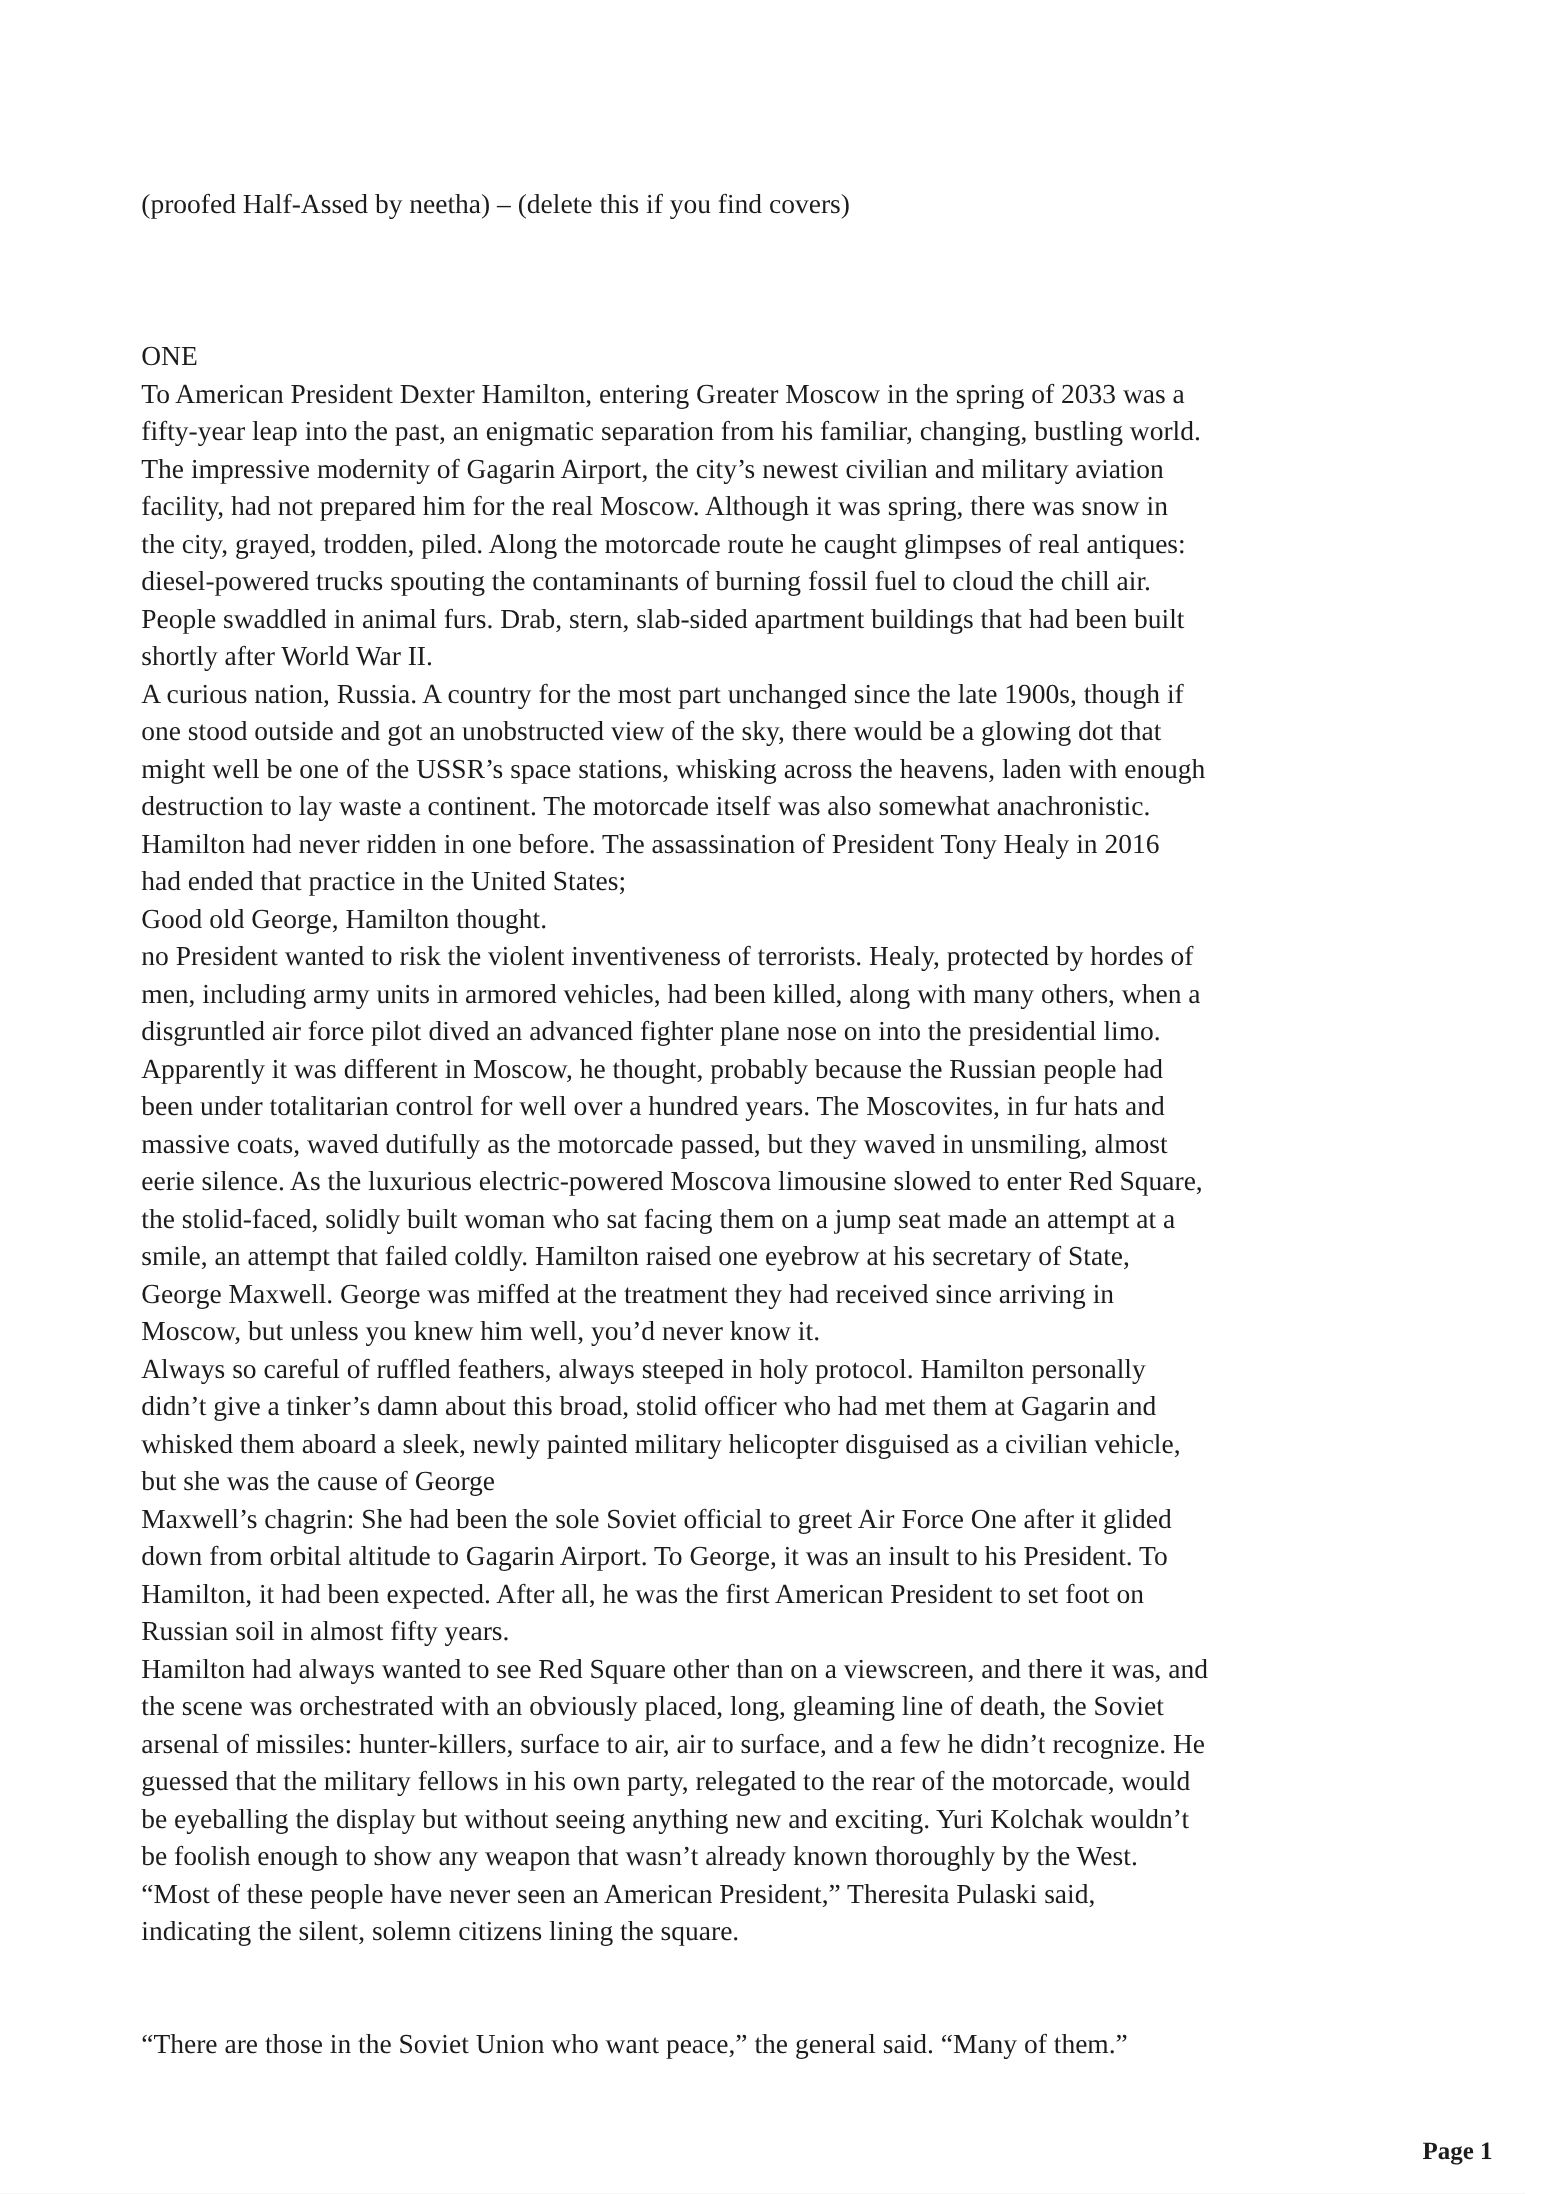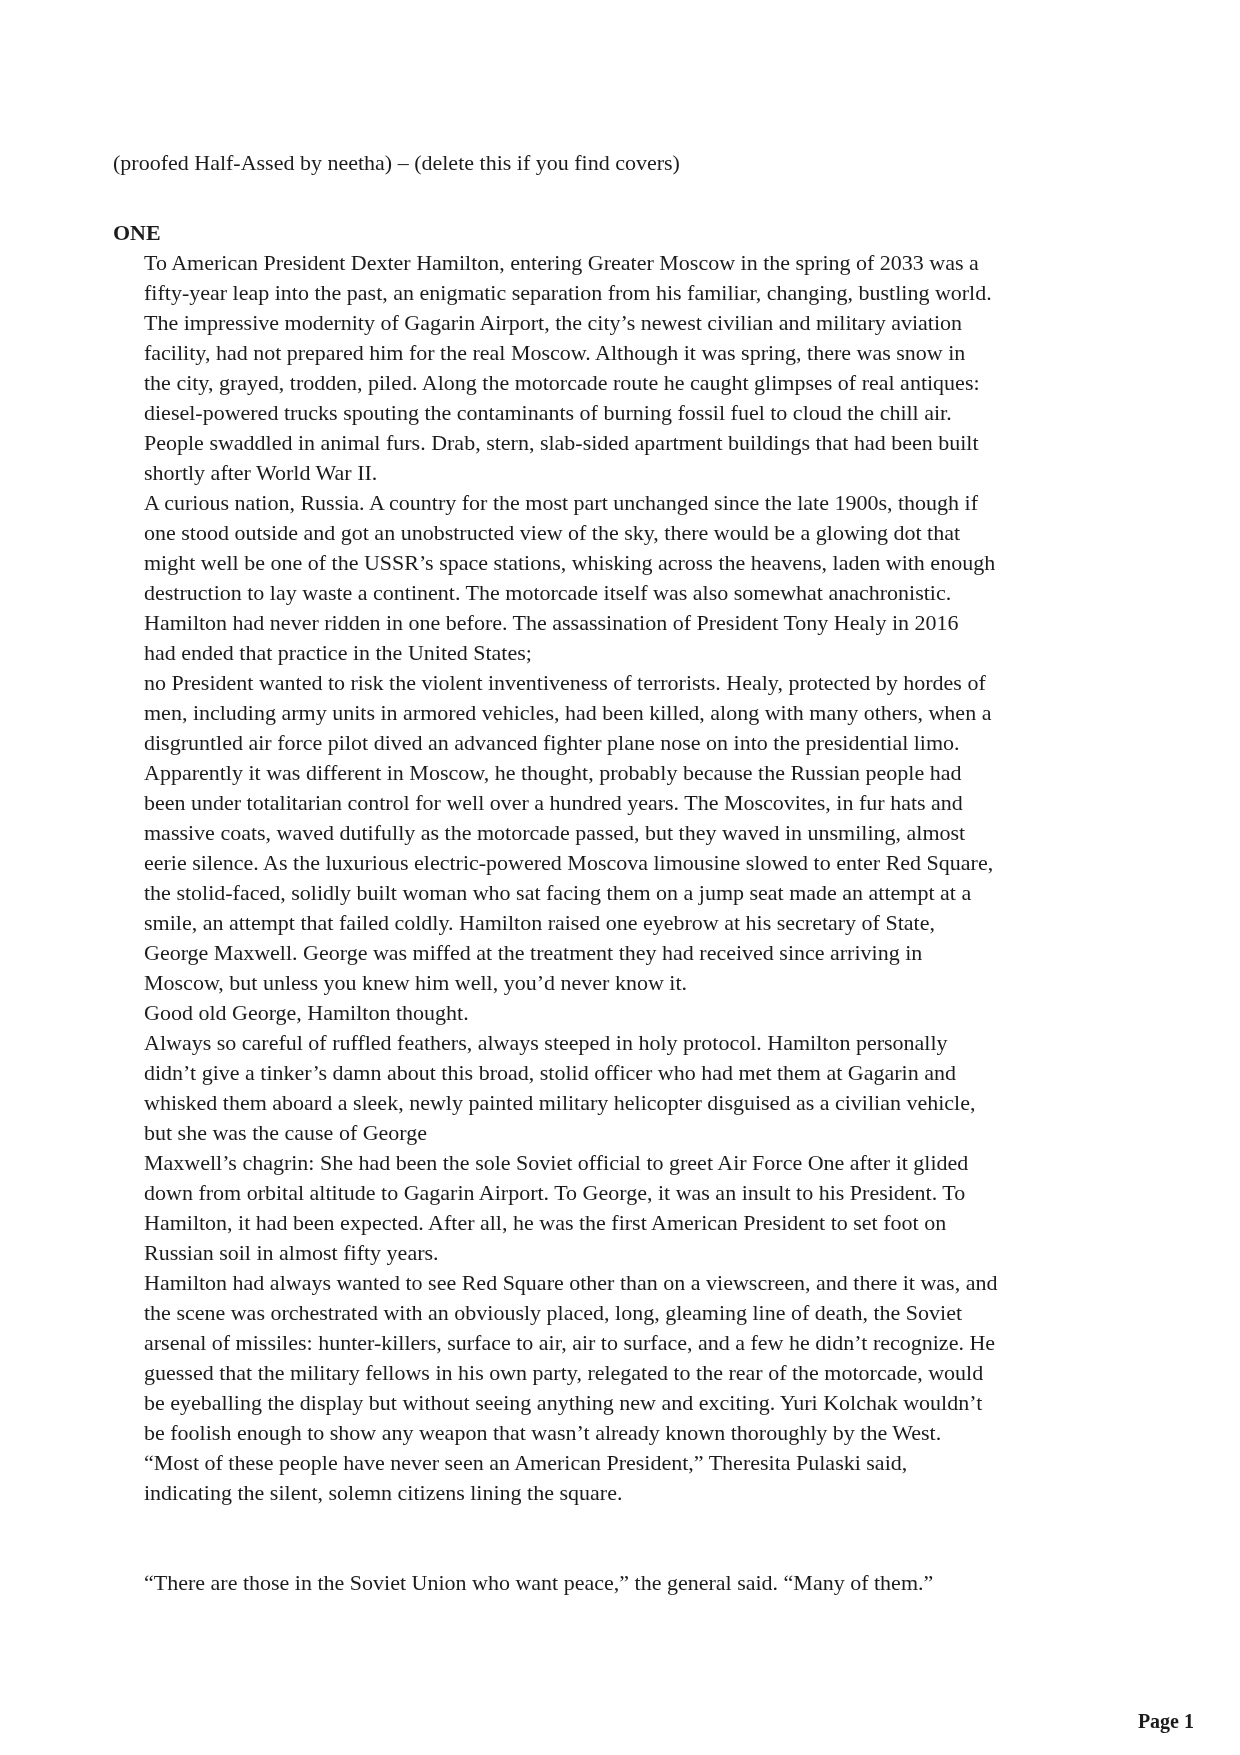--- a/index.html
+++ b/index.html
@@ -26,25 +26,24 @@
   .proof-note,
   .chapter-heading,
   .para {
     font-size: 22px;
     line-height: 30px;
     margin: 0;
     text-align: left;
   }
   .para {
     white-space: pre-line; 
-    margin-left: 31px;
   }
   .chapter-heading {
-    margin-top: 40px;
-    font-weight: bold;
+    margin-top: 92px;
+    font-weight: normal;
   }
   .closing {
     margin-top: 60px;
   }
   .page-number {
     position: absolute;
     right: 46px;
     bottom: 24px;
     font-size: 20px;
     font-weight: bold;
@@ -68,32 +67,32 @@
 the city, grayed, trodden, piled. Along the motorcade route he caught glimpses of real antiques:
 diesel-powered trucks spouting the contaminants of burning fossil fuel to cloud the chill air.
 People swaddled in animal furs. Drab, stern, slab-sided apartment buildings that had been built
 shortly after World War II.</div>
     <div class="para">A curious nation, Russia. A country for the most part unchanged since the late 1900s, though if
 one stood outside and got an unobstructed view of the sky, there would be a glowing dot that
 might well be one of the USSR’s space stations, whisking across the heavens, laden with enough
 destruction to lay waste a continent. The motorcade itself was also somewhat anachronistic.
 Hamilton had never ridden in one before. The assassination of President Tony Healy in 2016
 had ended that practice in the United States;</div>
+    <div class="para">Good old George, Hamilton thought.</div>
     <div class="para">no President wanted to risk the violent inventiveness of terrorists. Healy, protected by hordes of
 men, including army units in armored vehicles, had been killed, along with many others, when a
 disgruntled air force pilot dived an advanced fighter plane nose on into the presidential limo.
 Apparently it was different in Moscow, he thought, probably because the Russian people had
 been under totalitarian control for well over a hundred years. The Moscovites, in fur hats and
 massive coats, waved dutifully as the motorcade passed, but they waved in unsmiling, almost
 eerie silence. As the luxurious electric-powered Moscova limousine slowed to enter Red Square,
 the stolid-faced, solidly built woman who sat facing them on a jump seat made an attempt at a
 smile, an attempt that failed coldly. Hamilton raised one eyebrow at his secretary of State,
 George Maxwell. George was miffed at the treatment they had received since arriving in
 Moscow, but unless you knew him well, you’d never know it.</div>
-    <div class="para">Good old George, Hamilton thought.</div>
     <div class="para">Always so careful of ruffled feathers, always steeped in holy protocol. Hamilton personally
 didn’t give a tinker’s damn about this broad, stolid officer who had met them at Gagarin and
 whisked them aboard a sleek, newly painted military helicopter disguised as a civilian vehicle,
 but she was the cause of George</div>
     <div class="para">Maxwell’s chagrin: She had been the sole Soviet official to greet Air Force One after it glided
 down from orbital altitude to Gagarin Airport. To George, it was an insult to his President. To
 Hamilton, it had been expected. After all, he was the first American President to set foot on
 Russian soil in almost fifty years.</div>
     <div class="para">Hamilton had always wanted to see Red Square other than on a viewscreen, and there it was, and
 the scene was orchestrated with an obviously placed, long, gleaming line of death, the Soviet

